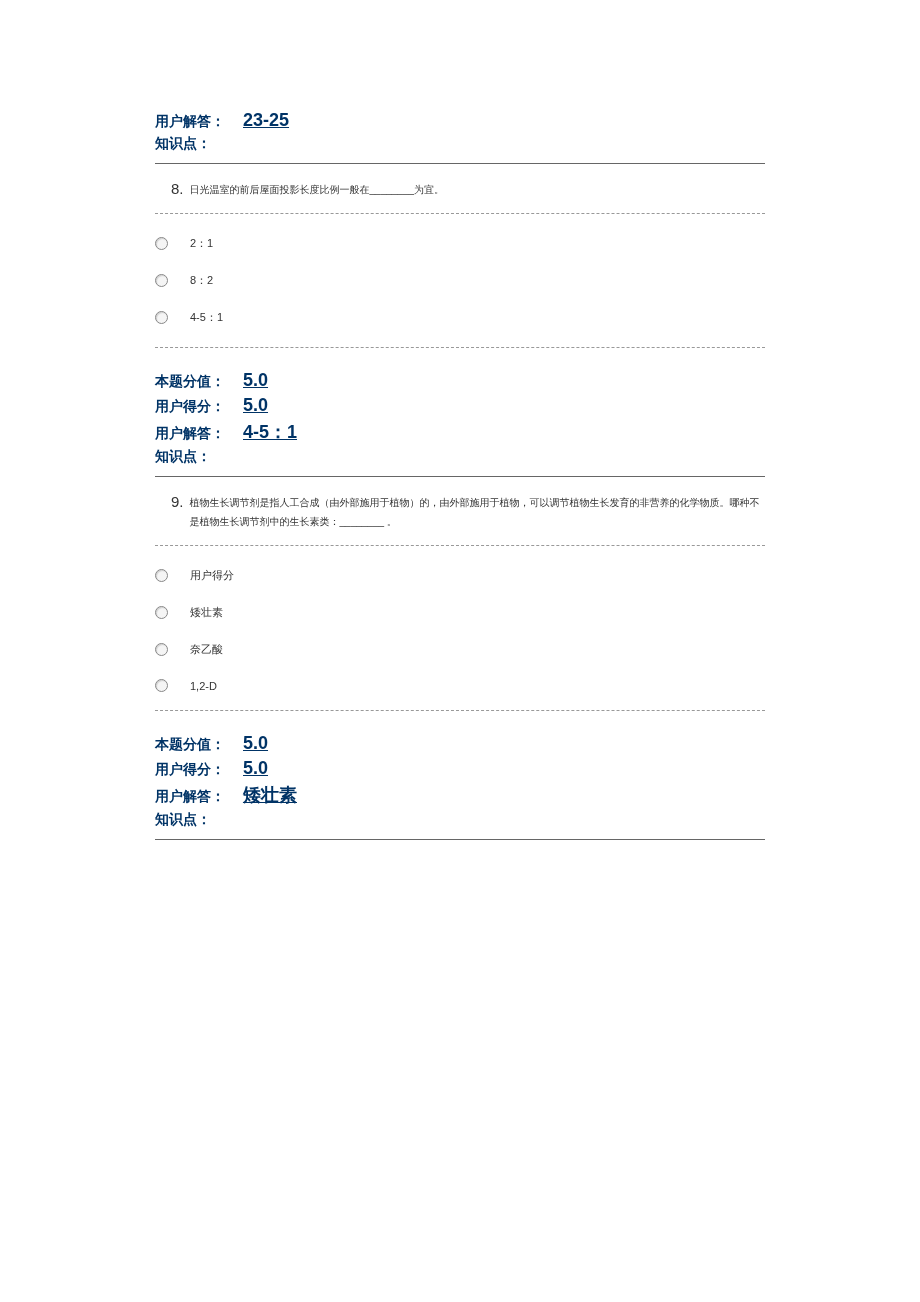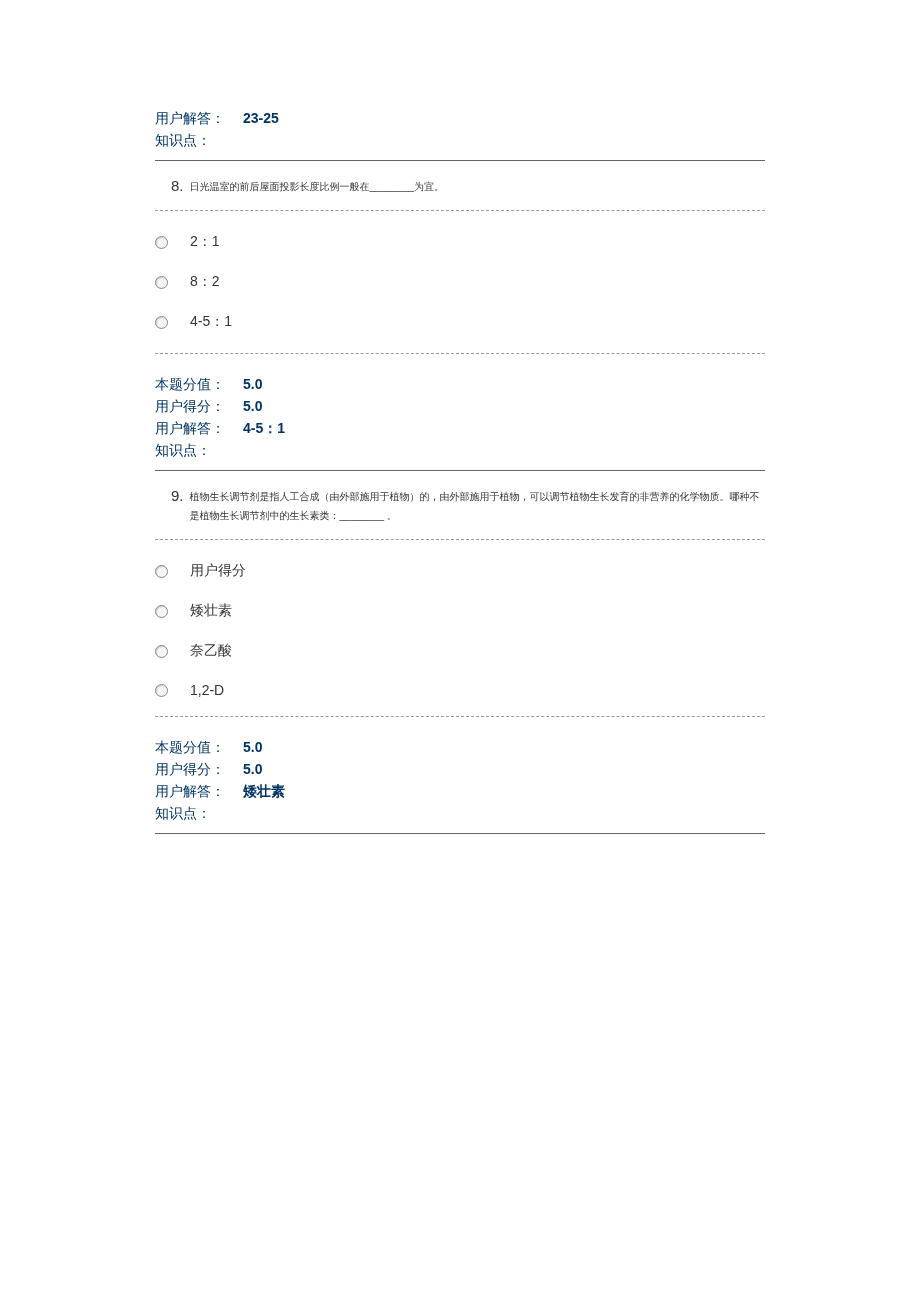--- a/index.html
+++ b/index.html
@@ -16,29 +16,30 @@
     .meta-block {
       margin-bottom: 6px;
     }
     .meta-row {
       display: flex;
       align-items: baseline;
       margin-bottom: 4px;
     }
     .meta-label {
       color: #003366;
-      font-weight: normal;
+      font-weight: bold;
       font-size: 14px;
       min-width: 80px;
     }
     .meta-value {
       color: #003366;
       font-weight: bold;
-      font-size: 14px;
+      font-size: 18px;
       margin-left: 8px;
+      text-decoration: underline;
     }
     .hr-solid {
       border: none;
       border-top: 1px solid #666;
       margin: 10px 0 16px 0;
     }
     .hr-dashed {
       border: none;
       border-top: 1px dashed #999;
       margin: 6px 0 10px 0;
@@ -77,21 +78,21 @@
       height: 13px;
       border: 1px solid #888;
       border-radius: 50%;
       margin-right: 22px;
       background: #f5f5f5;
       box-shadow: inset 1px 1px 1px rgba(0,0,0,0.15);
       flex-shrink: 0;
     }
     .option-text {
       color: #333;
-      font-size: 14px;
+      font-size: 11px;
     }
   </style>
 </head>
 <body>
 
 <div class="meta-block">
   <div class="meta-row">
     <span class="meta-label">用户解答：</span>
     <span class="meta-value">23-25</span>
   </div>

